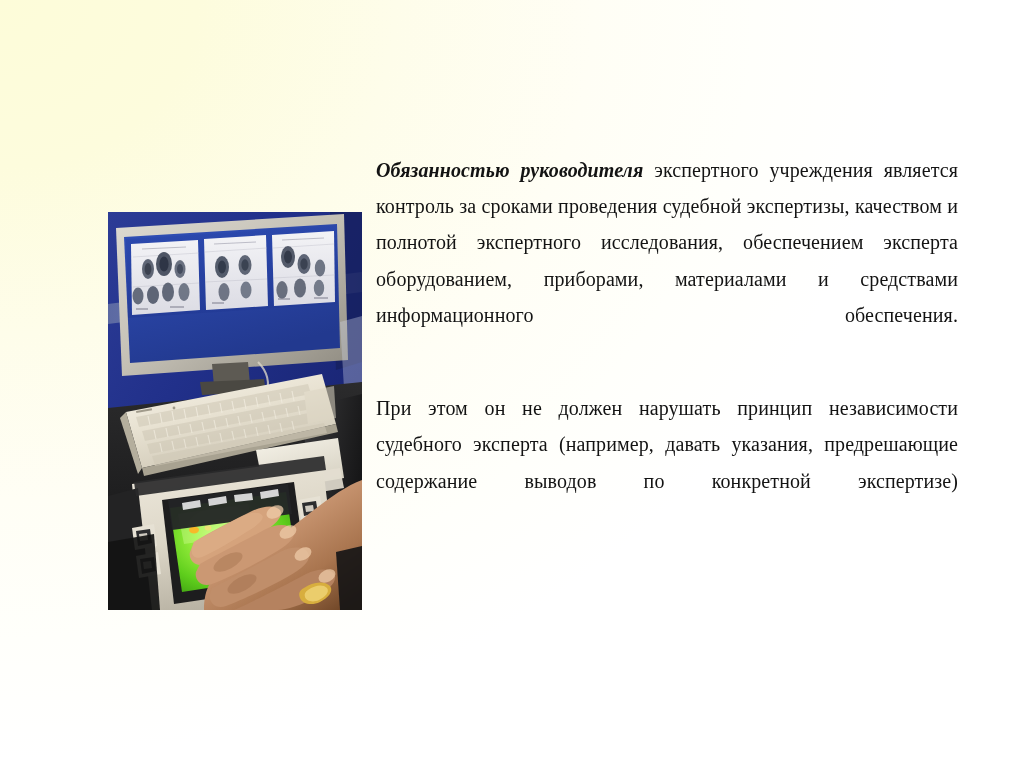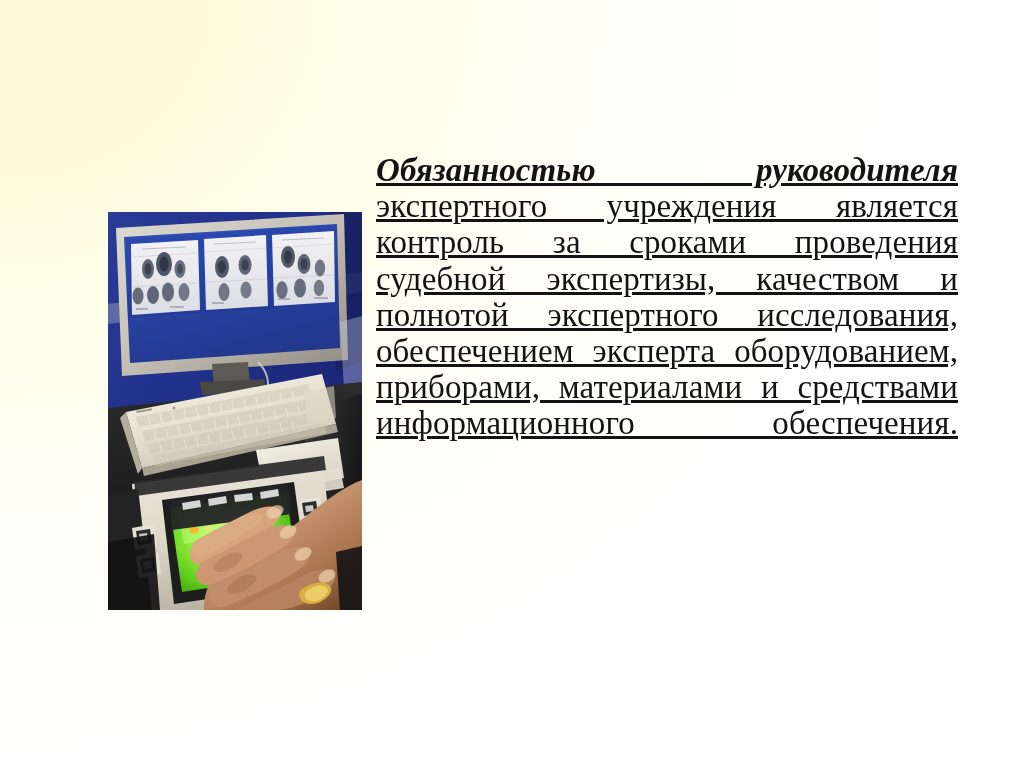--- a/index.html
+++ b/index.html
@@ -45,25 +45,24 @@
   #text-body {
     position: absolute;
     left: 376px;
     top: 152px;
     width: 582px;
   }
   .para {
     margin: 0;
     text-align: justify;
     text-justify: inter-word;
-    font-size: 33px;
+    font-size: 20px;
     line-height: 36.2px;
     color: #131313;
     letter-spacing: 0.1px;
-    text-decoration: underline;
   }
   .para::after {
     content: "";
     display: inline-block;
     width: 100%;
     height: 0;
   }
   #para-1 { margin-bottom: 21px; }
   .lead {
     font-weight: bold;
@@ -394,15 +393,16 @@
 
       <path d="M228 340 L254 334 L254 398 L232 398 Z" fill="#141415" opacity="0.9"></path>
 
       <rect x="0" y="0" width="254" height="398" fill="none"></rect>
     </svg>
   </figure>
 
   <div id="text-body">
     <p class="para" id="para-1"><span class="lead">Обязанностью руководителя</span><span> экспертного учреждения является контроль за сроками проведения судебной экспертизы, качеством и полнотой экспертного исследования, обеспечением эксперта оборудованием, приборами, материалами и средствами информационного обеспечения.</span></p>
 
+    <p class="para" id="para-2">При этом он не должен нарушать принцип независимости судебного эксперта (например, давать указания, предрешающие содержание выводов по конкретной экспертизе)</p>
   </div>
 
 </div>
 
 </body></html>

